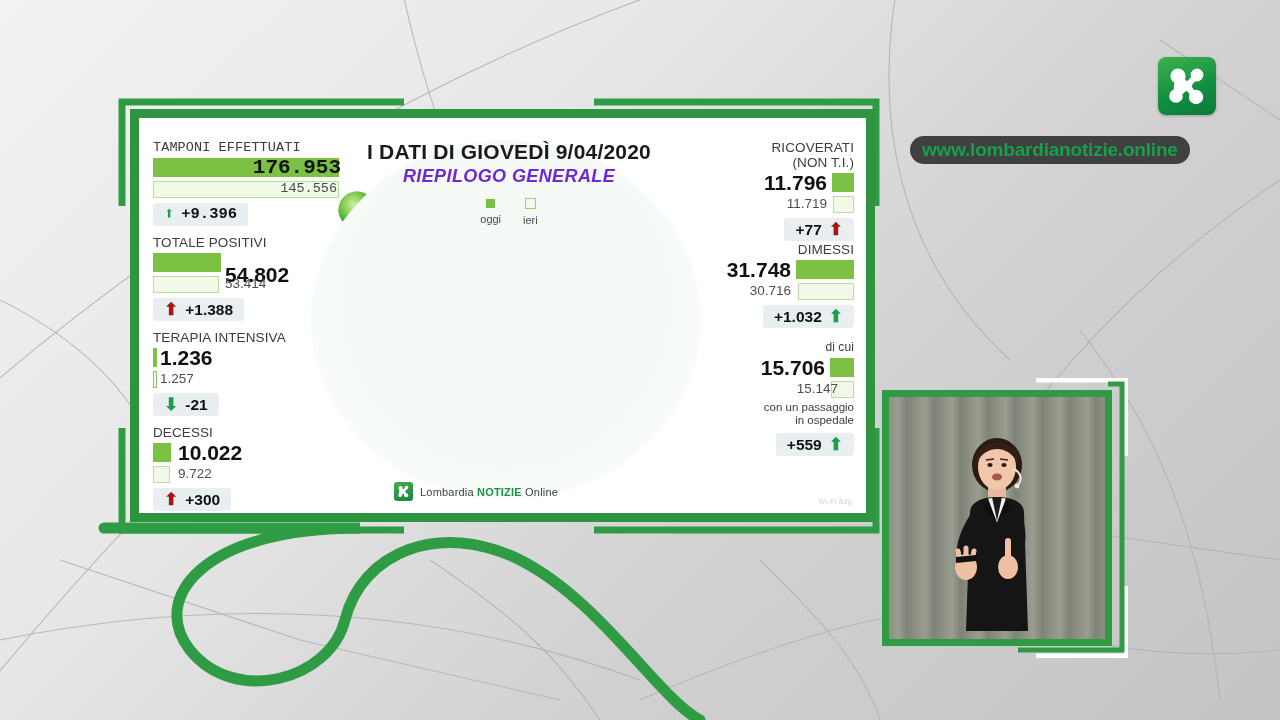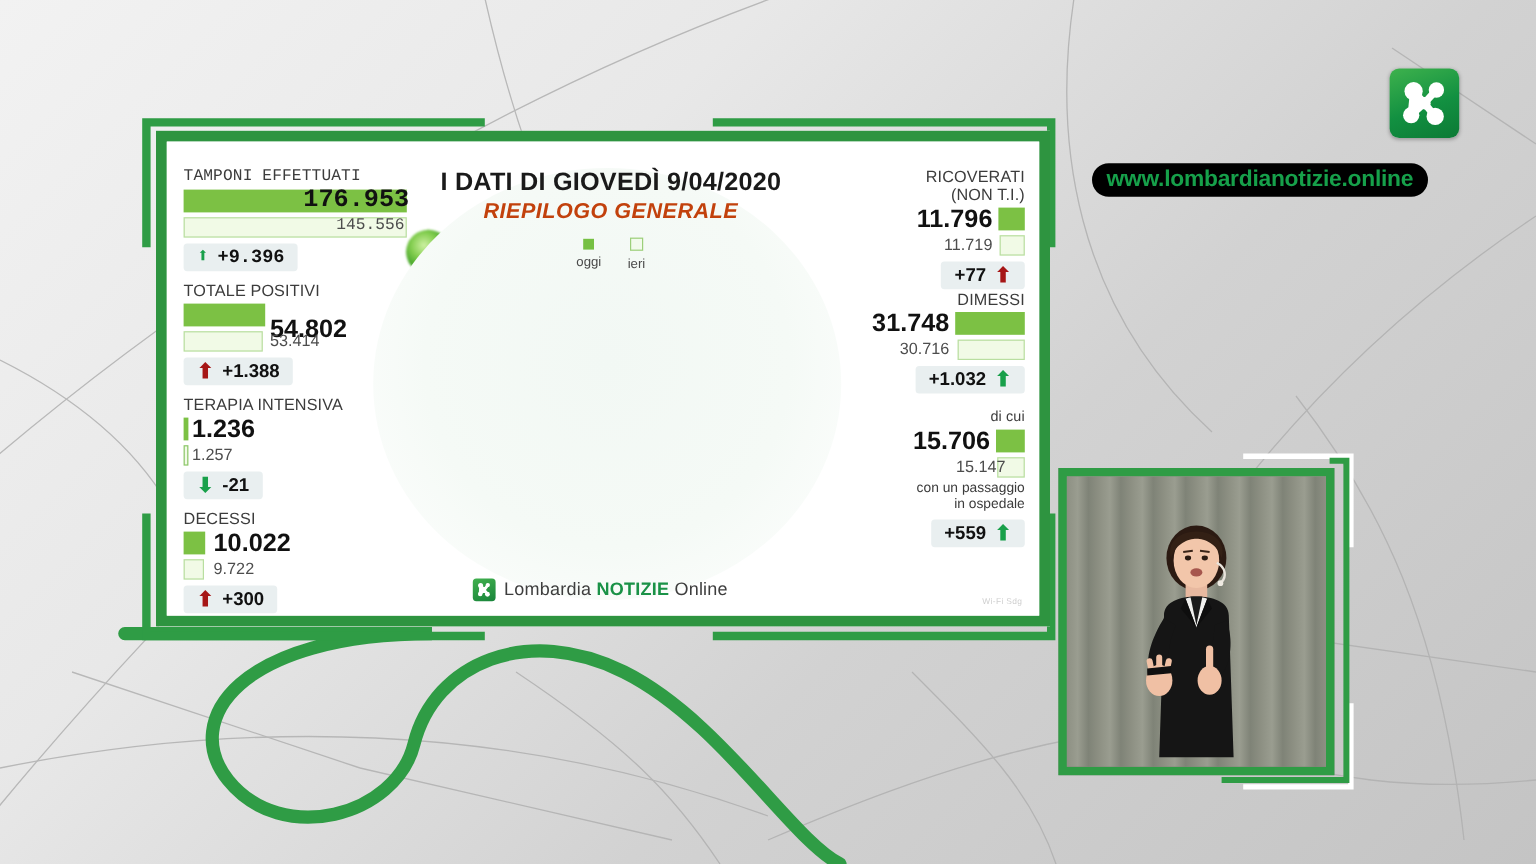--- a/index.html
+++ b/index.html
@@ -28,21 +28,21 @@
     background:radial-gradient(ellipse at 50% 45%,#f2f8f4 0%,#f5faf6 55%,#ffffff 100%);
   }
 
   
   .title{
     position:absolute;left:160px;top:22px;width:420px;text-align:center;
     font-size:21px;font-weight:bold;color:#1a1a1a;letter-spacing:.2px;white-space:nowrap;
   }
   .subtitle{
     position:absolute;left:160px;top:48px;width:420px;text-align:center;
-    font-size:18px;font-weight:bold;font-style:italic;color:#c2410c;letter-spacing:.4px;
+    font-size:18px;font-weight:bold;font-style:italic;color:#6d28d9;letter-spacing:.4px;
   }
   .legend{position:absolute;left:160px;top:80px;width:420px;display:flex;justify-content:center;gap:22px;align-items:center;}
   .legend-item{display:flex;align-items:center;gap:5px;font-size:11px;color:#4a4a4a;flex-direction:column;}
   .sw{width:9px;height:9px;display:inline-block;}
   .sw.today{background:#76c043;}
   .sw.yest{background:#f2faec;border:1px solid #9ccf7a;}
 
   
   .stat{position:absolute;}
   .stat .lab{font-size:13.5px;color:#3c3c3c;letter-spacing:.1px;white-space:nowrap;line-height:15px;}
@@ -65,30 +65,30 @@
   .arrow.up-green{color:#18a04a;}
   .arrow.up-red{color:#a61616;}
   .arrow.down-green{color:#18a04a;}
 
   .note{font-size:11.5px;color:#3c3c3c;text-align:right;line-height:13px;}
 
   
   .panel-logo{position:absolute;left:255px;bottom:12px;display:flex;align-items:center;gap:7px;}
   .logo-sq{width:19px;height:19px;border-radius:3px;background:linear-gradient(160deg,#41b04e,#18843a);position:relative;}
   .logo-sq svg{position:absolute;left:2px;top:2px;}
-  .logo-txt{font-size:15px;color:#3e3e3e;letter-spacing:.2px;white-space:nowrap;}
+  .logo-txt{font-size:11px;color:#3e3e3e;letter-spacing:.2px;white-space:nowrap;}
   .logo-txt b{color:#1a9247;font-weight:bold;}
   .panel-tiny{position:absolute;right:14px;bottom:8px;font-size:7px;color:#cfcfcf;letter-spacing:.3px;}
 
   
   .brand-logo{position:absolute;left:1158px;top:57px;width:58px;height:58px;border-radius:8px;
     background:linear-gradient(160deg,#3eb24d 0%,#129041 55%,#0c7a35 100%);box-shadow:0 1px 3px rgba(0,0,0,.25);}
   .brand-url{
     position:absolute;left:910px;top:136px;
-    background:#000000;border-radius:14px;padding:3px 12px;
+    background:#404040;border-radius:14px;padding:3px 12px;
     font-size:19px;font-weight:bold;color:#16a04a;letter-spacing:-.2px;white-space:nowrap;
   }
 
   
   .video-wrap{position:absolute;left:868px;top:378px;width:260px;height:280px;}
   .vid-brackets{position:absolute;inset:0;}
   .vid-frame{position:absolute;left:14px;top:12px;width:230px;height:256px;border:7px solid #2f9c45;box-sizing:border-box;background:#8e9184;overflow:hidden;}
   .curtain{position:absolute;inset:0;
     background:
       repeating-linear-gradient(90deg,#8d9083 0px,#9a9d90 9px,#7f8377 18px,#8d9083 27px),

